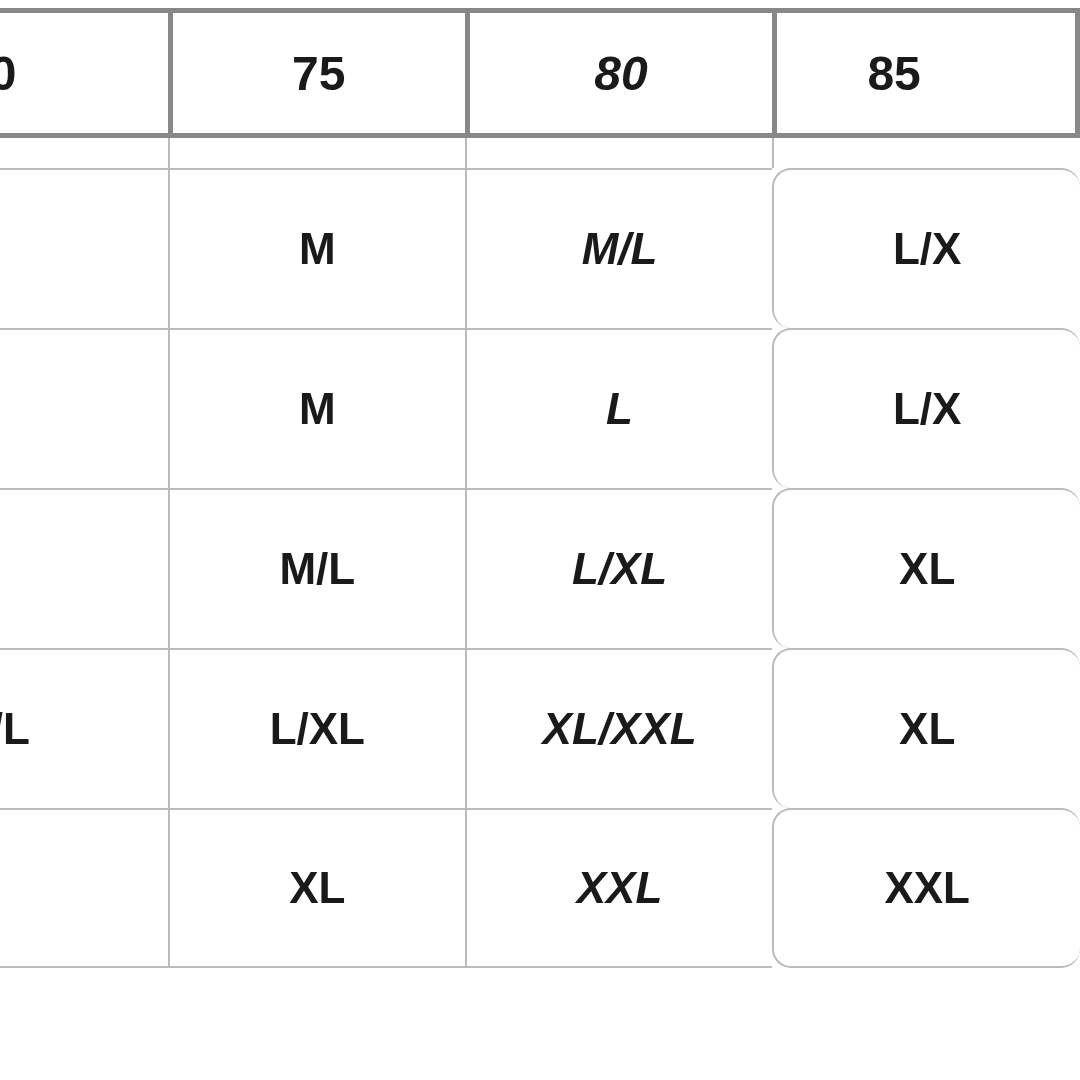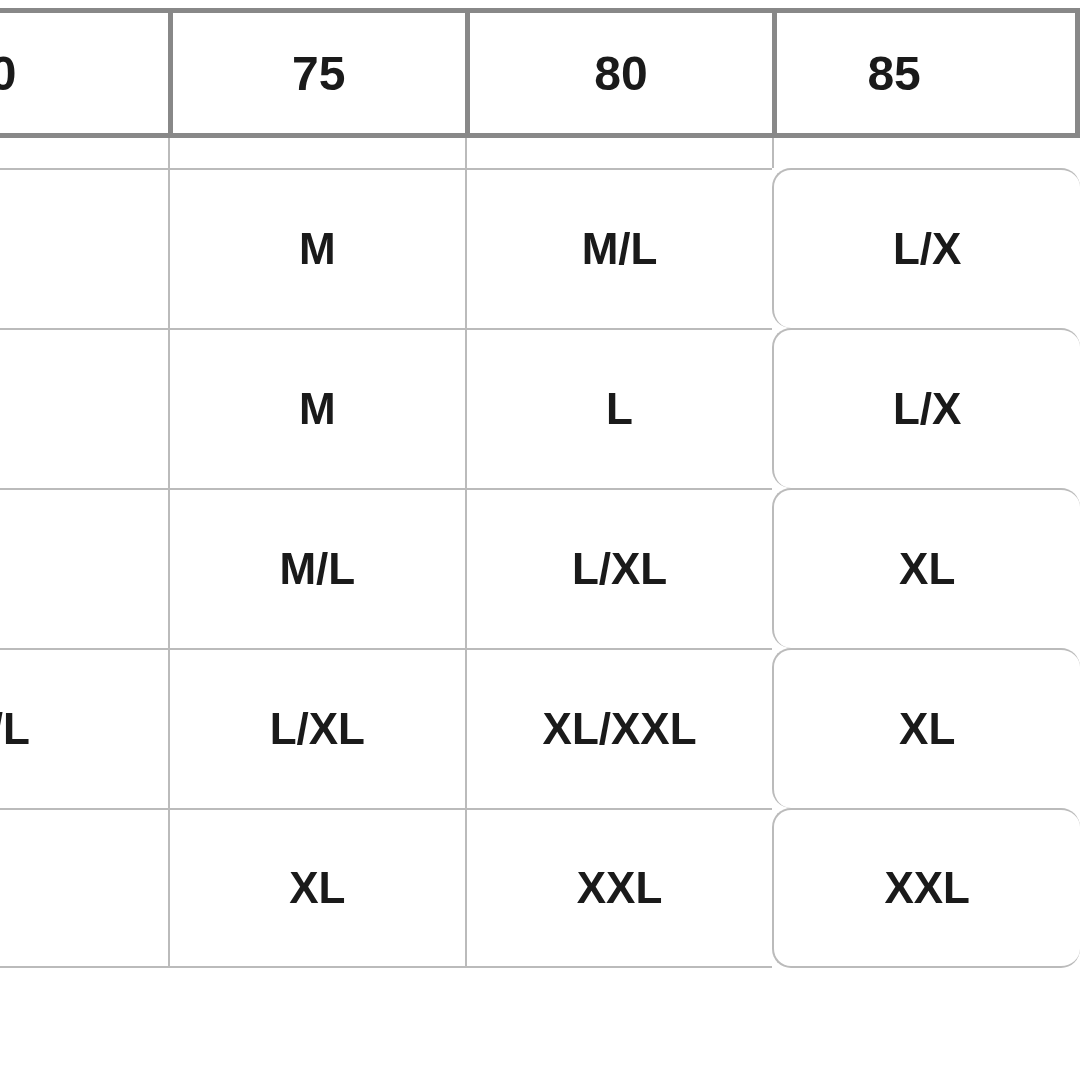--- a/index.html
+++ b/index.html
@@ -36,21 +36,21 @@
       height: 130px;
       font-size: 48px;
       border: 5px solid #888888;
       border-right: none;
     }
     .header-row th:last-child {
       border-right: 5px solid #888888;
     }
     .col1, [data-col="0"] { width: 230px; }
     .col2, [data-col="1"] { width: 300px; }
-    .col3, [data-col="2"] { width: 310px; }
+    .col3, [data-col="2"] { width: 310px; font-style: italic; }
     .col4, [data-col="3"] { width: 310px; margin-top: 25px; }
 
     
     .header-spacer td {
       height: 30px;
       border: none;
       border-left: 2px solid #bbbbbb;
     }
 
     

